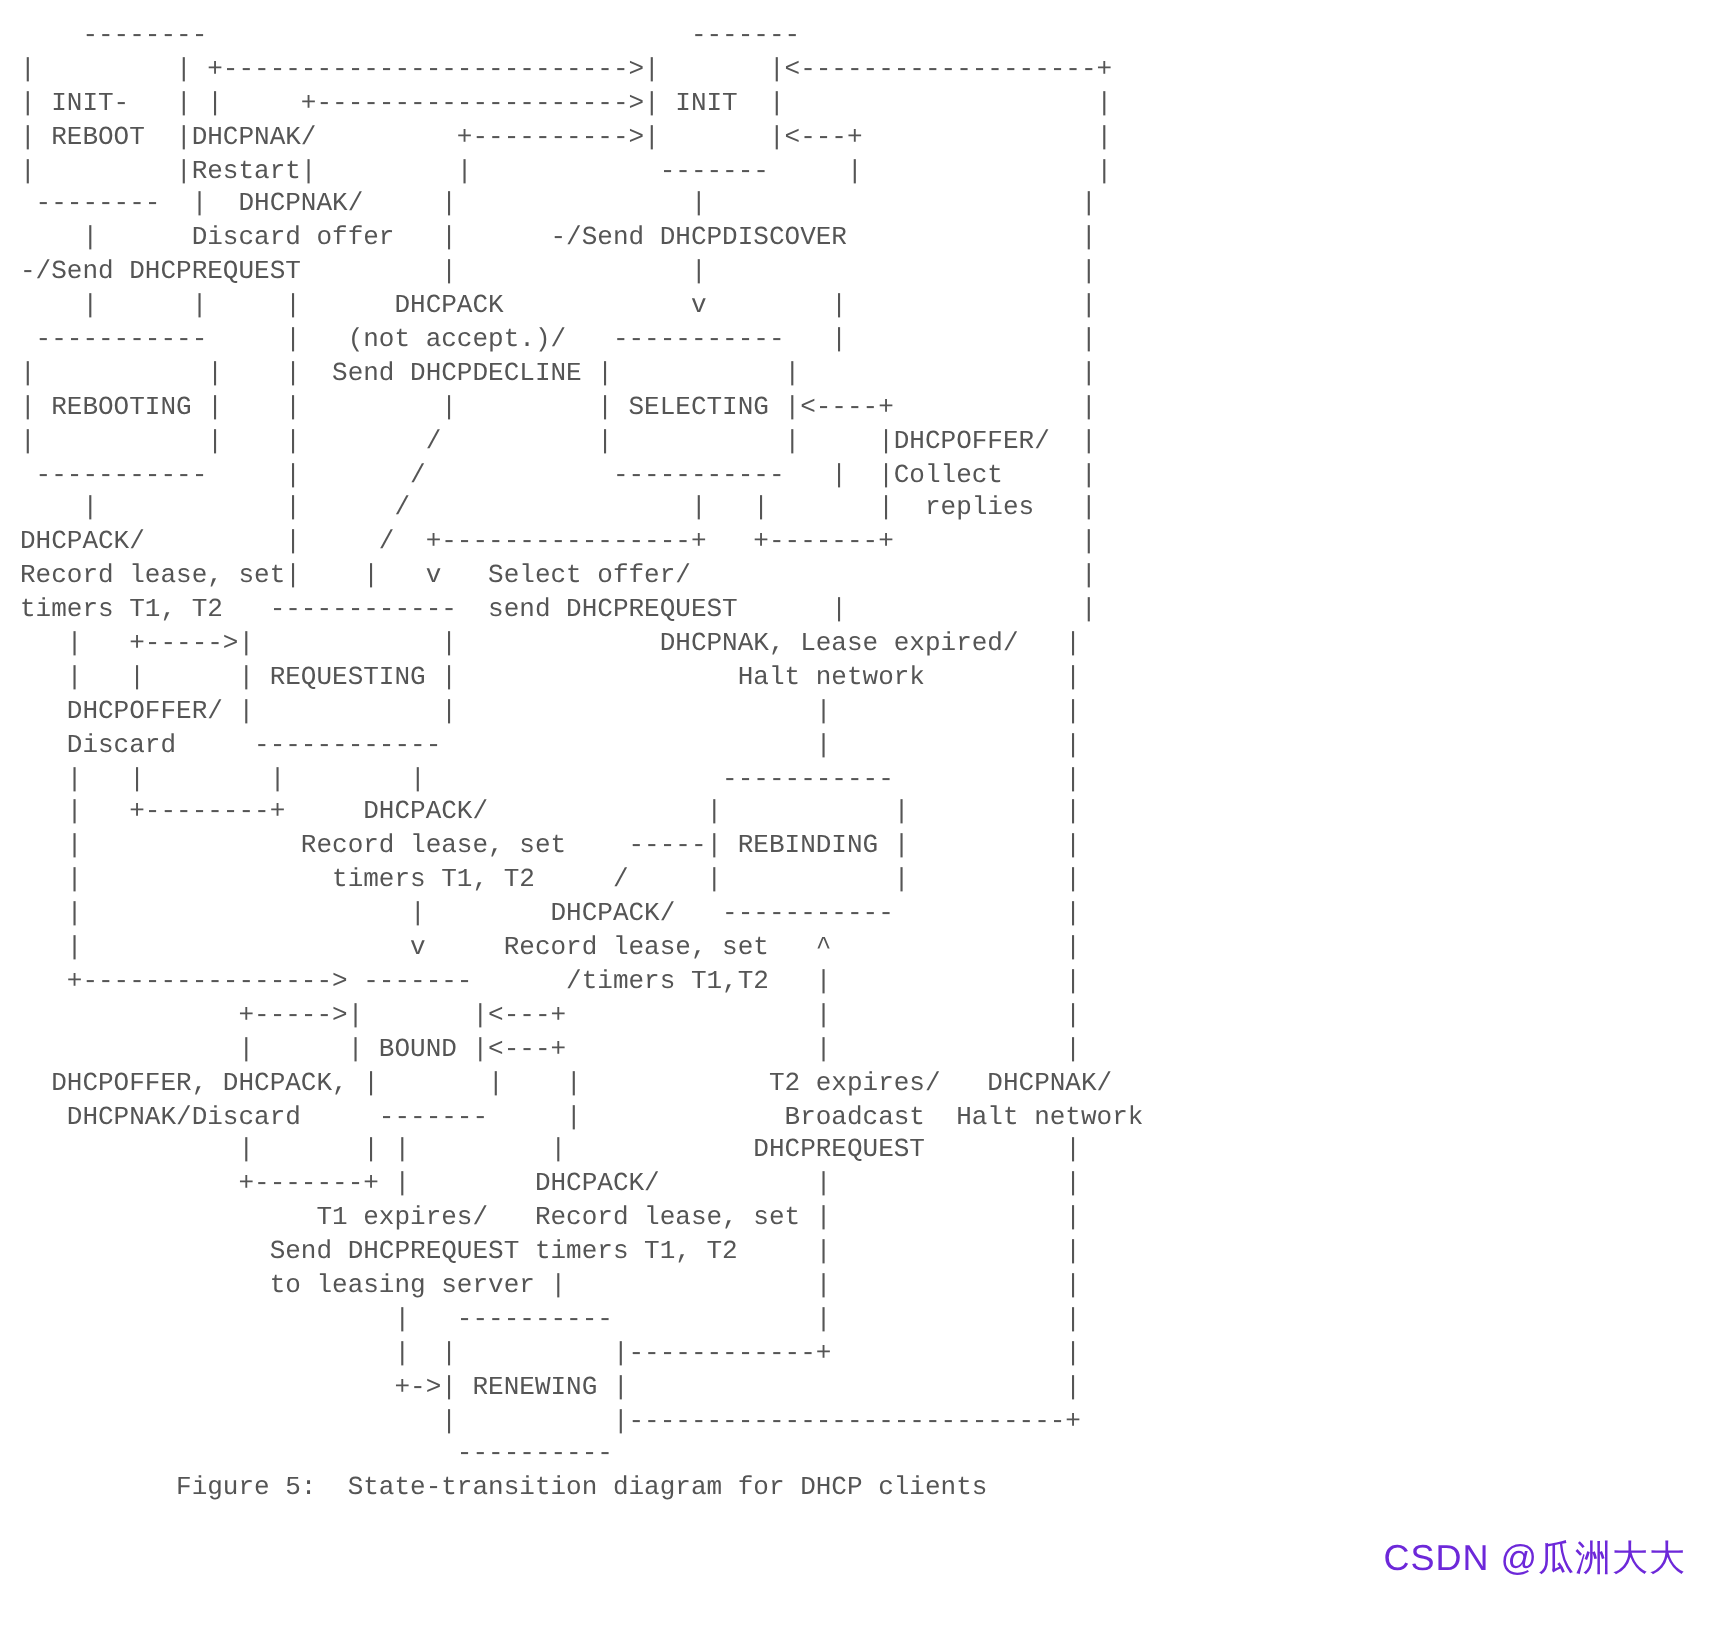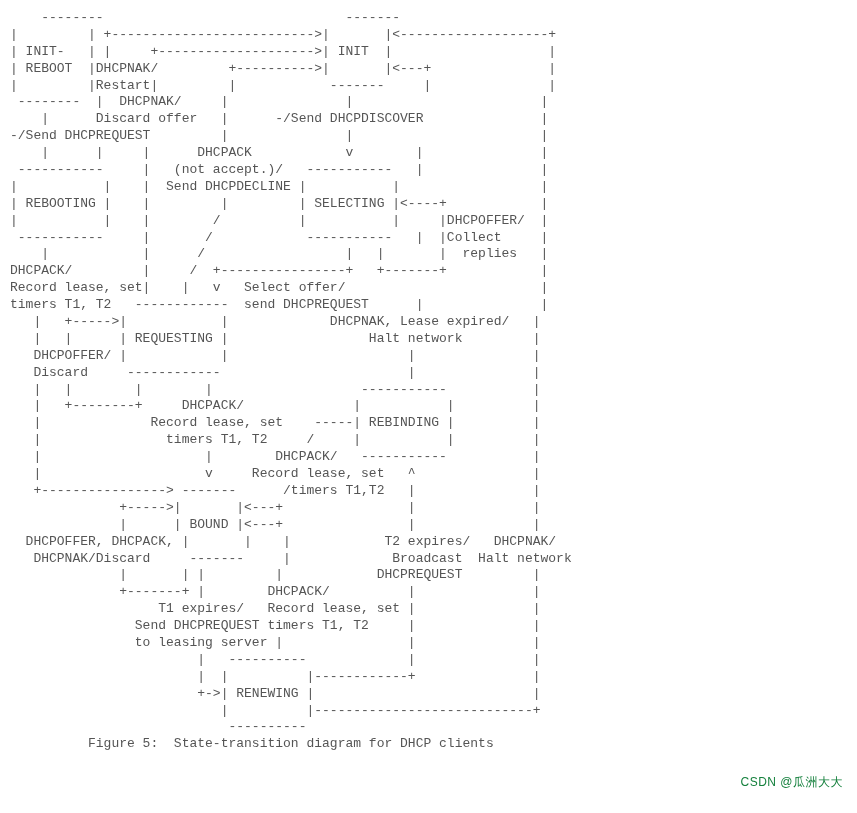--- a/index.html
+++ b/index.html
@@ -22,22 +22,22 @@
     pre {
       font-family: "Courier New", Courier, monospace;
       white-space: pre;
       color: #555555;
     }
     .watermark {
       position: absolute;
       right: 14px;
       bottom: 22px;
       font-family: Arial, sans-serif;
-      font-size: 12px;
-      color: #15803d;
+      font-size: 18px;
+      color: #6d28d9;
       letter-spacing: 0.5px;
     }
   </style>
 </head>
 <body>
 
 <pre>    --------                               -------
 |         | +--------------------------&gt;|       |&lt;-------------------+
 | INIT-   | |     +--------------------&gt;| INIT  |                    |
 | REBOOT  |DHCPNAK/         +----------&gt;|       |&lt;---+               |

